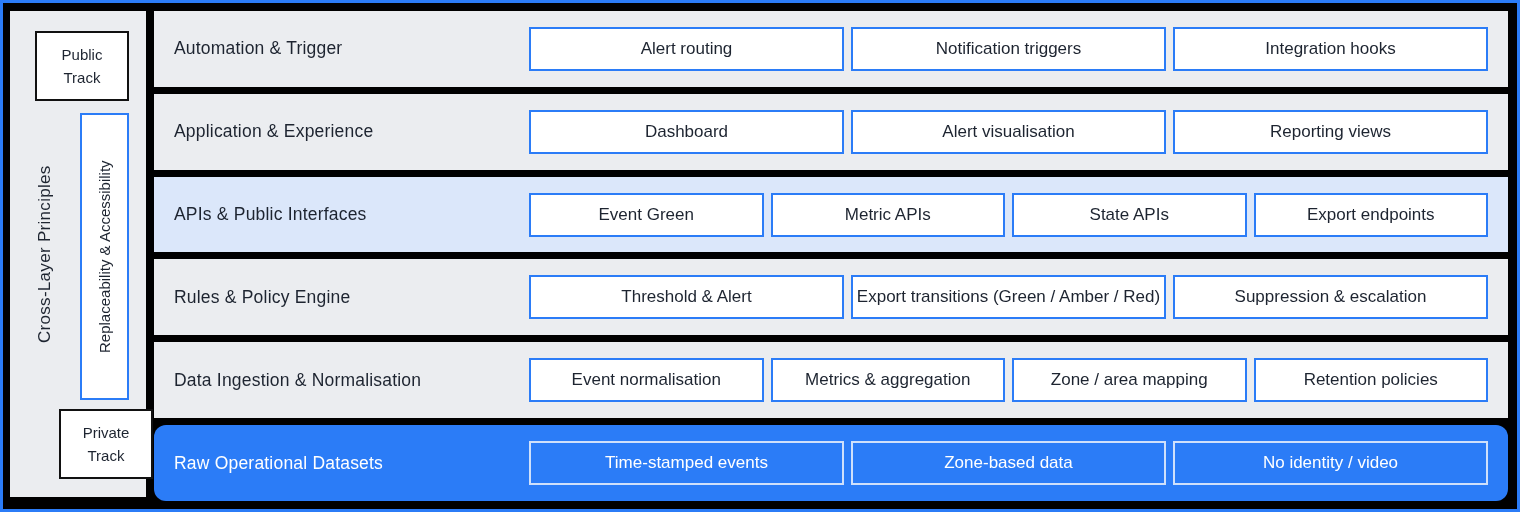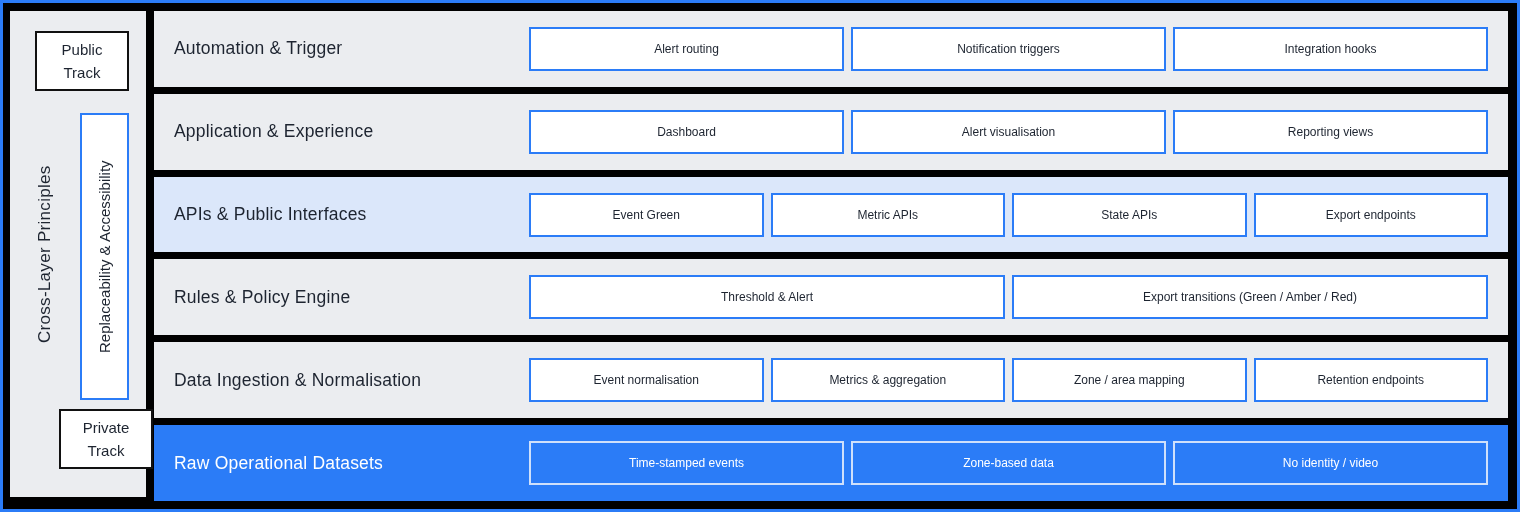--- a/index.html
+++ b/index.html
@@ -32,21 +32,21 @@
     background:var(--panel-bg);
   }
   .sidebar-title{
     position:absolute;left:14px;top:0;bottom:0;width:42px;
     display:flex;align-items:center;justify-content:center;
     writing-mode:vertical-rl;transform:rotate(180deg);
     font-size:17px;color:var(--text-dark);letter-spacing:.3px;
     white-space:nowrap;
   }
   .track-box{
-    position:absolute;left:25px;width:94px;height:60px;
+    position:absolute;left:25px;width:94px;height:70px;
     background:#fff;border:2px solid var(--track-border);
     display:flex;align-items:center;justify-content:center;text-align:center;
     font-size:15px;line-height:1.55;color:var(--text-dark);
     padding:4px 14px;
   }
   .track-box.top{top:20px;}
   .track-box.bottom{top:398px;margin-left:24px;}
   .vertical-box{
     position:absolute;left:70px;top:102px;width:49px;height:287px;
     background:#fff;border:2px solid var(--accent);
@@ -58,32 +58,32 @@
   .layers{
     position:absolute;left:151px;right:9px;top:8px;bottom:8px;
     display:flex;flex-direction:column;gap:7px;
   }
   .layer{
     flex:1;display:flex;align-items:center;
     background:var(--panel-bg);
     padding:0 20px;
   }
   .layer.highlight{background:var(--highlight-bg);}
-  .layer.primary{background:var(--accent);}
+  .layer.primary{background:var(--accent);border-radius:12px;}
   .layer-title{
     width:355px;flex:none;
     font-size:17.5px;color:var(--text-dark);letter-spacing:.2px;
   }
   .layer.primary .layer-title{color:var(--text-light);}
   .chips{flex:1;display:flex;gap:7px;}
   .chip{
     flex:1;height:44px;
     background:var(--chip-bg);border:2px solid var(--accent);
     display:flex;align-items:center;justify-content:center;text-align:center;
-    font-size:12px;color:var(--text-dark);
+    font-size:17px;color:var(--text-dark);
     padding:0 6px;white-space:nowrap;overflow:hidden;
   }
   .layer.primary .chip{
     background:var(--accent);border-color:var(--accent-light);color:var(--text-light);
   }
 </style>
 </head>
 <body>
 
 <div class="frame">
@@ -119,29 +119,30 @@
           <div class="chip">Metric APIs</div>
           <div class="chip">State APIs</div>
           <div class="chip">Export endpoints</div>
         </div>
       </section>
       <section class="layer">
         <div class="layer-title">Rules &amp; Policy Engine</div>
         <div class="chips">
           <div class="chip">Threshold &amp; Alert</div>
           <div class="chip">Export transitions (Green / Amber / Red)</div>
+          <div class="chip">Suppression &amp; escalation</div>
         </div>
       </section>
       <section class="layer">
         <div class="layer-title">Data Ingestion &amp; Normalisation</div>
         <div class="chips">
           <div class="chip">Event normalisation</div>
           <div class="chip">Metrics &amp; aggregation</div>
           <div class="chip">Zone / area mapping</div>
-          <div class="chip">Retention endpoints</div>
+          <div class="chip">Retention policies</div>
         </div>
       </section>
       <section class="layer primary">
         <div class="layer-title">Raw Operational Datasets</div>
         <div class="chips">
           <div class="chip">Time-stamped events</div>
           <div class="chip">Zone-based data</div>
           <div class="chip">No identity / video</div>
         </div>
       </section>

